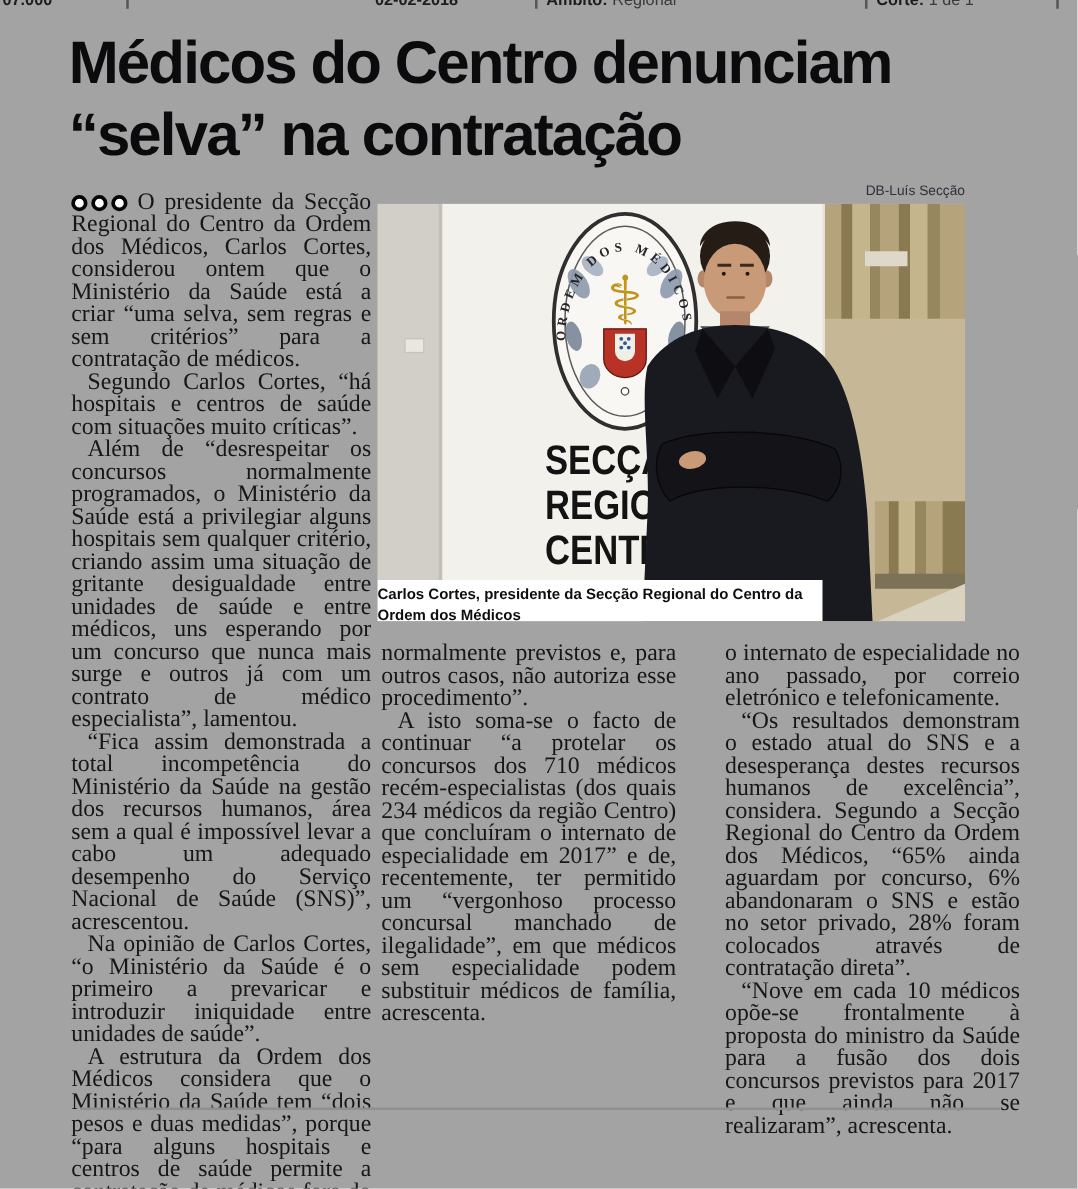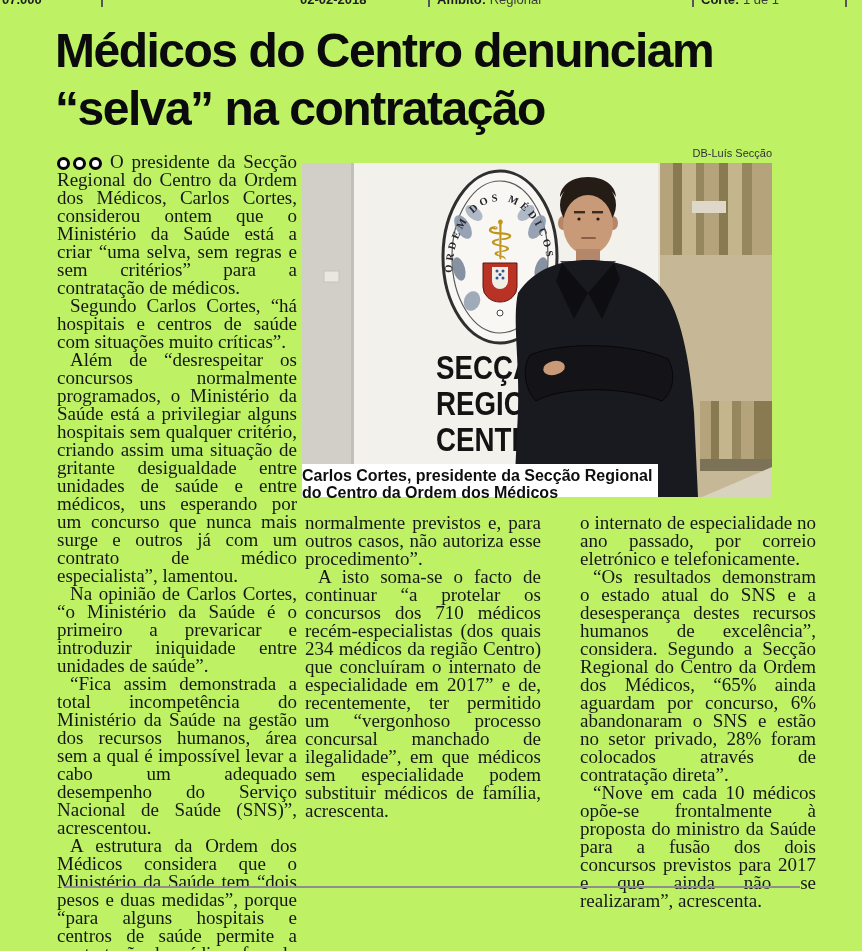--- a/index.html
+++ b/index.html
@@ -1,16 +1,16 @@
 <!DOCTYPE html>
 <html lang="pt"><head>
 <meta charset="utf-8">
 <style>
   html,body{margin:0;padding:0;background:#ffffff;}
-  .page{position:relative;width:862px;height:951px;background:#bef264;overflow:hidden;
+  .page{position:relative;width:862px;height:951px;background:#a3a3a3;overflow:hidden;
         -webkit-font-smoothing:antialiased;}
   
   .meta-strip{position:absolute;top:0;left:0;width:862px;height:9px;overflow:hidden;}
   .meta-row{position:absolute;top:-8px;left:0;width:862px;height:17px;
             font-family:"Liberation Sans",sans-serif;font-size:13px;color:#1d1d1f;}
   .meta-row .m{position:absolute;top:0;white-space:nowrap;}
   .m-stat{left:2px;font-weight:700;}
   .m-date{left:300px;font-weight:700;}
   .m-f1{left:437px;}
   .m-f2{left:701px;}
@@ -21,21 +21,21 @@
   
   .headline{position:absolute;left:55px;top:22px;margin:0;
             font-family:"Liberation Sans",sans-serif;font-weight:800;
             font-size:48px;line-height:58px;letter-spacing:-1.5px;color:#0b0b0d;}
   
   .credit{position:absolute;left:302px;top:147px;width:470px;text-align:right;
           font-family:"Liberation Sans",sans-serif;font-size:11px;color:#30303a;}
   .photo{position:absolute;left:302px;top:163px;width:470px;height:334px;}
   .caption{position:absolute;left:302px;top:467px;width:366px;
            font-family:"Liberation Sans",sans-serif;font-weight:700;
-           font-size:16px;line-height:17px;color:#0e0e0e;}
+           font-size:12px;line-height:17px;color:#0e0e0e;}
   
   .col{position:absolute;font-family:"Liberation Serif","DejaVu Serif",serif;
        font-size:19px;line-height:18px;color:#17171a;text-align:justify;}
   .col p{margin:0;padding:0;}
   .col p.ind{text-indent:13px;}
   .col1{left:57px;top:153px;width:240px;}
   .col2{left:305px;top:514px;width:236px;}
   .col3{left:580px;top:514px;width:236px;}
   .rings{display:inline-block;white-space:nowrap;margin-right:5px;}
   .ring{display:inline-block;width:7px;height:7px;border:3px solid #050505;
@@ -160,22 +160,22 @@
       <rect x="0" y="301" width="356" height="33" fill="#ffffff"></rect>
     </svg>
   </div>
 
   <div class="caption">Carlos Cortes, presidente da Secção Regional do Centro da Ordem dos Médicos</div>
 
   <div class="col col1">
     <p><span class="rings"><span class="ring"></span><span class="ring"></span><span class="ring"></span></span><span>O presidente da Secção Regional do Centro da Ordem dos Médicos, Carlos Cortes, considerou ontem que o Ministério da Saúde está a criar “uma selva, sem regras e sem critérios” para a contratação de médicos.</span></p>
     <p class="ind">Segundo Carlos Cortes, “há hospitais e centros de saúde com situações muito críticas”.</p>
     <p class="ind">Além de “desrespeitar os concursos normalmente programados, o Ministério da Saúde está a privilegiar alguns hospitais sem qualquer critério, criando assim uma situação de gritante desigualdade entre unidades de saúde e entre médicos, uns esperando por um concurso que nunca mais surge e outros já com um contrato de médico especialista”, lamentou.</p>
+    <p class="ind">“Fica assim demonstrada a total incompetência do Ministério da Saúde na gestão dos recursos humanos, área sem a qual é impossível levar a cabo um adequado desempenho do Serviço Nacional de Saúde (SNS)”, acrescentou.</p>
     <p class="ind">Na opinião de Carlos Cortes, “o Ministério da Saúde é o primeiro a prevaricar e introduzir iniquidade entre unidades de saúde”.</p>
-    <p class="ind">“Fica assim demonstrada a total incompetência do Ministério da Saúde na gestão dos recursos humanos, área sem a qual é impossível levar a cabo um adequado desempenho do Serviço Nacional de Saúde (SNS)”, acrescentou.</p>
     <p class="ind">A estrutura da Ordem dos Médicos considera que o Ministério da Saúde tem “dois pesos e duas medidas”, porque “para alguns hospitais e centros de saúde permite a contratação de médicos fora do âmbito dos concursos</p>
   </div>
 
   <div class="col col2">
     <p>normalmente previstos e, para outros casos, não autoriza esse procedimento”.</p>
     <p class="ind">A isto soma-se o facto de continuar “a protelar os concursos dos 710 médicos recém-especialistas (dos quais 234 médicos da região Centro) que concluíram o internato de especialidade em 2017” e de, recentemente, ter permitido um “vergonhoso processo concursal manchado de ilegalidade”, em que médicos sem especialidade podem substituir médicos de família, acrescenta.</p>
   </div>
 
   <div class="col col3">
     <p>o internato de especialidade no ano passado, por correio eletrónico e telefonicamente.</p>

